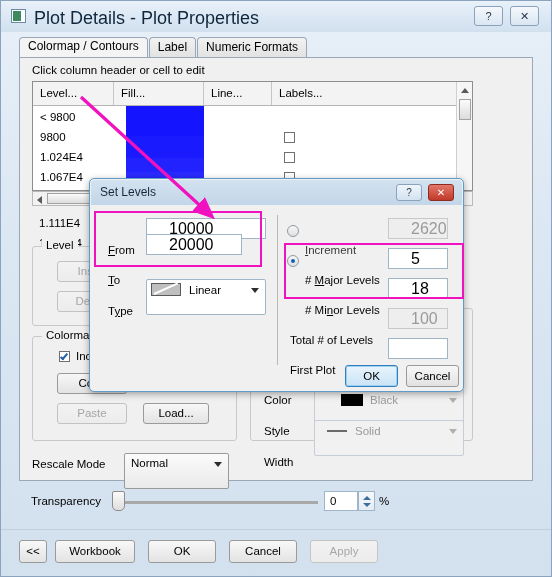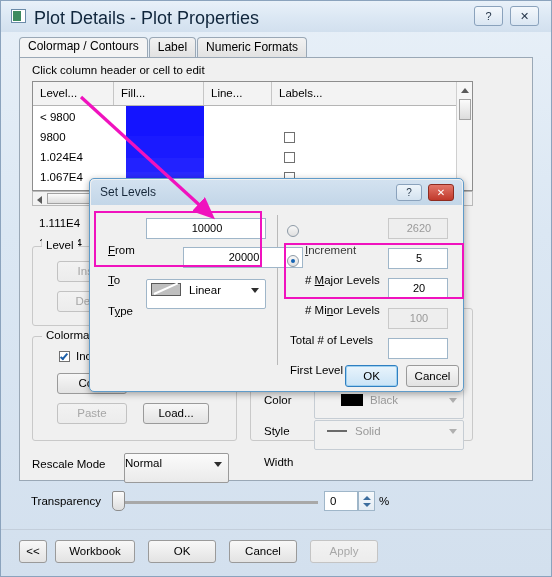--- a/index.html
+++ b/index.html
@@ -112,23 +112,23 @@
   .btn {
     position:absolute; height:21px; line-height:19px; text-align:center;
     background:linear-gradient(180deg,#f7f7f7,#e3e3e3);
     border:1px solid #9a9a9a; border-radius:3px; font-size:11.5px;
   }
   .btn.disabled { color:#a6a6a6; background:linear-gradient(180deg,#f2f2f2,#ececec);
     border-color:#c2c2c2; }
 
   .fieldlabel { position:absolute; font-size:11.5px; }
   .combo {
-    position:absolute; height:30px; background:#fff;
+    position:absolute; height:36px; background:#fff;
     border:1px solid #9fb6c9; border-radius:2px;
-    font-size:11.5px; line-height:18px; 
+    font-size:11.5px; line-height:18px; padding-left:6px;
   }
   .combo.dis { background:#f1f1f1; color:#9a9a9a; border-color:#c6cdd4; }
   .combo .car {
     position:absolute; right:6px; top:8px;
     border-left:4px solid transparent; border-right:4px solid transparent;
     border-top:5px solid #2d2d2d;
   }
   .combo.dis .car { border-top-color:#b0b0b0; }
 
   
@@ -148,21 +148,21 @@
     position:absolute; top:4px; width:26px; height:17px;
     border-radius:3px; font-size:10px; text-align:center; line-height:15px;
   }
   #dlg-help { right:40px; background:linear-gradient(180deg,#eef5fb,#d4e2ef);
     border:1px solid #8aa2bc; color:#2a3b4e; }
   #dlg-close { right:8px; background:linear-gradient(180deg,#e3776a,#c0392b);
     border:1px solid #8e2b20; color:#fff; }
   #dlg-sep { position:absolute; left:187px; top:36px; width:1px; height:150px; background:#b9b9b9; }
   .dinput {
     position:absolute; height:21px; background:#fff;
-    border:1px solid #9fb6c9; font-size:11px; line-height:19px; padding-left:2px;text-align:center;
+    border:1px solid #9fb6c9; font-size:16px; line-height:19px; padding-left:22px;
   }
   .dinput.dis { background:#eeeeee; color:#9a9a9a; border-color:#c9c9c9; }
   .radio {
     position:absolute; width:12px; height:12px; border-radius:50%;
     background:linear-gradient(180deg,#f7f7f7,#e0e0e0); border:1px solid #8d9aa6;
   }
   .radio.on::after {
     content:''; position:absolute; left:3px; top:3px; width:4px; height:4px;
     border-radius:50%; background:#1464b4;
   }
@@ -334,21 +334,21 @@
       <span>Set Levels</span>
       <div class="dbtn" id="dlg-help">?</div>
       <div class="dbtn" id="dlg-close">✕</div>
     </div>
 
     <div id="dlg-sep"></div>
 
     <div class="dlabel" style="left:18px;top:45px;"><u>F</u>rom</div>
     <div class="dinput" style="left:56px;top:39px;width:120px;">10000</div>
     <div class="dlabel" style="left:18px;top:75px;"><u>T</u>o</div>
-    <div class="dinput" style="left:56px;top:68px;width:120px;margin-left:37px;">20000</div>
+    <div class="dinput" style="left:56px;top:55px;width:96px;">20000</div>
 
     <div class="dlabel" style="left:18px;top:106px;">T<u>y</u>pe</div>
     <div class="combo" style="left:56px;top:100px;width:120px;">
       <span style="position:absolute;left:4px;top:3px;width:30px;height:13px;background:#bfbfbf;border:1px solid #5a5a5a;">
         <span style="position:absolute;left:2px;top:9px;width:26px;height:2px;background:#fff;transform:rotate(-24deg);transform-origin:left center;"></span>
       </span>
       <span style="position:absolute;left:42px;top:1px;">Linear</span>
       <span class="car"></span>
     </div>
 
@@ -356,26 +356,26 @@
     <div class="dlabel" style="left:215px;top:45px;color:#3a3a3a;">
       <u>I</u>ncrement
     </div>
     <div class="dinput dis" style="left:298px;top:39px;width:60px;">2620</div>
 
     <div class="radio on" style="left:197px;top:76px;"></div>
     <div class="dlabel" style="left:215px;top:75px;"># <u>M</u>ajor Levels</div>
     <div class="dinput" style="left:298px;top:69px;width:60px;">5</div>
 
     <div class="dlabel" style="left:215px;top:105px;"># Mi<u>n</u>or Levels</div>
-    <div class="dinput" style="left:298px;top:99px;width:60px;">20</div>
+    <div class="dinput" style="left:298px;top:99px;width:60px;">18</div>
 
     <div class="dlabel" style="left:200px;top:135px;">Total # of Levels</div>
     <div class="dinput dis" style="left:298px;top:129px;width:60px;">100</div>
 
-    <div class="dlabel" style="left:200px;top:165px;">First Level</div>
+    <div class="dlabel" style="left:200px;top:165px;">First Plot</div>
     <div class="dinput" style="left:298px;top:159px;width:60px;"></div>
 
     <div class="dlgbtn def" style="left:255px;top:186px;width:53px;">OK</div>
     <div class="dlgbtn" style="left:316px;top:186px;width:53px;">Cancel</div>
   </div>
 
   <div class="mbox" style="left:93px;top:210px;width:168px;height:56px;"></div>
   <div class="mbox" style="left:283px;top:242px;width:180px;height:56px;"></div>
 
   <svg id="arrow-svg">

